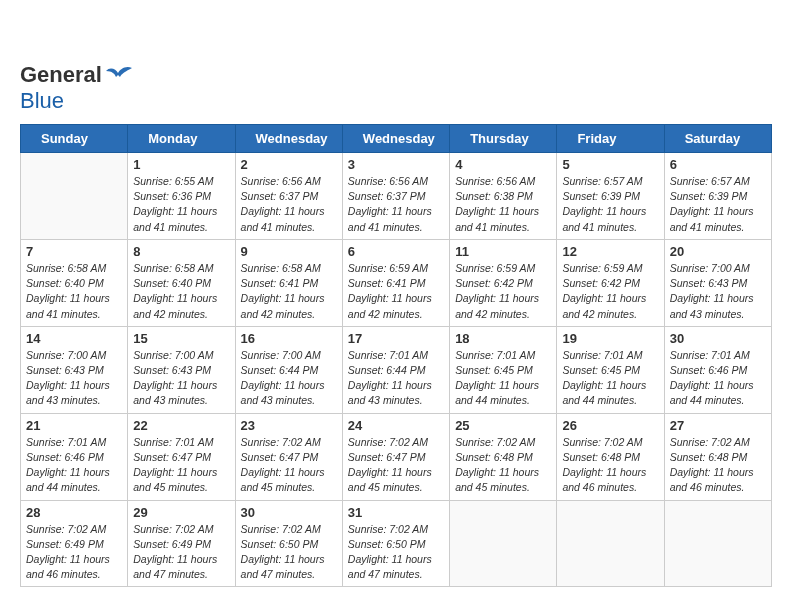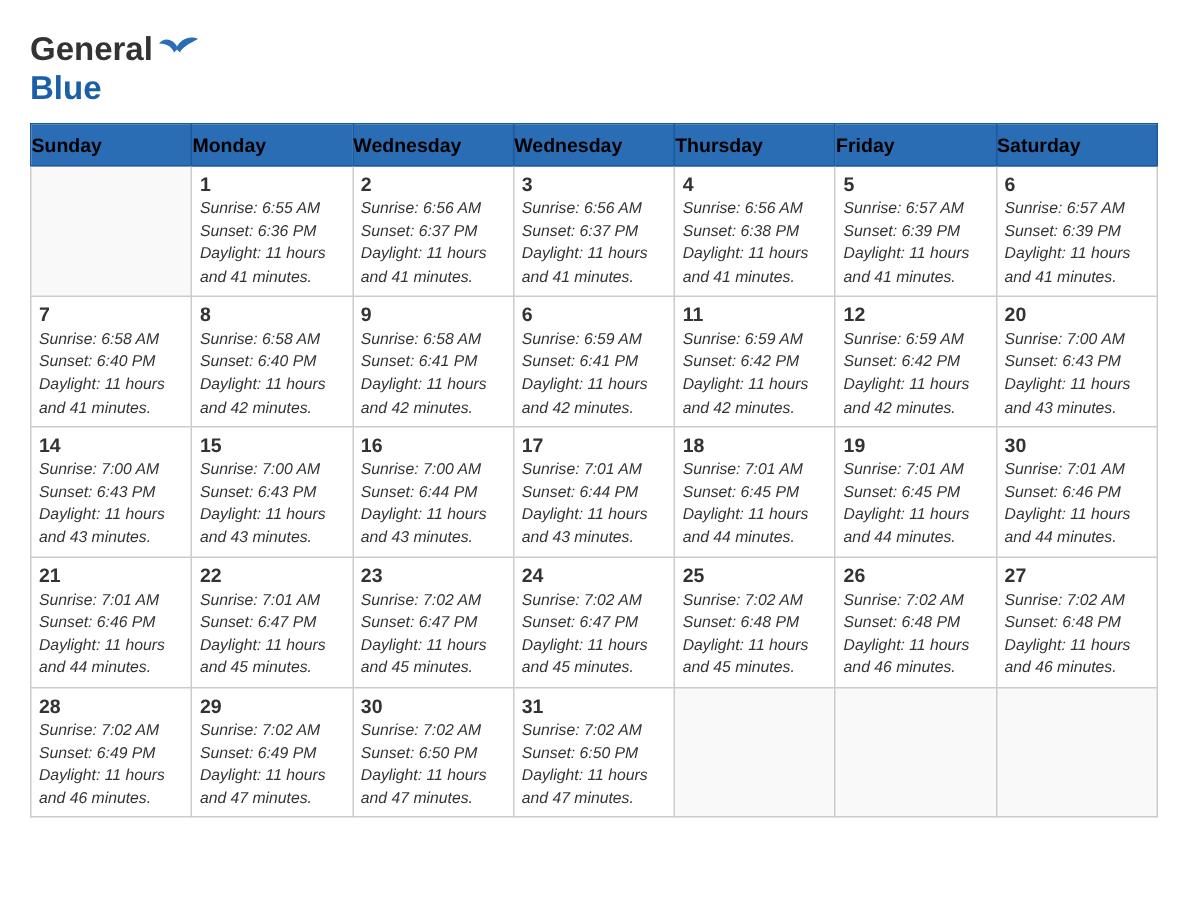--- a/index.html
+++ b/index.html
@@ -17,29 +17,30 @@
       margin-bottom: 10px;
     }
     .logo {
       display: flex;
       flex-direction: column;
       align-items: flex-start;
     }
     .logo-text {
       display: flex;
       align-items: center;
+      margin-top: 42px;
     }
     .logo-general {
       font-size: 22px;
       font-weight: bold;
       color: #333;
     }
     .logo-blue {
       font-size: 22px;
-      font-weight: bold;
+      font-weight: normal;
       color: #1a5fa8;
     }
     .logo-bird {
       width: 30px;
       height: 25px;
       margin-left: 2px;
     }
     .title-block {
       text-align: right;
     }
@@ -52,23 +53,23 @@
       font-size: 16px;
       color: #444;
     }
     table {
       width: 100%;
       border-collapse: collapse;
       table-layout: fixed;
     }
     th {
       background-color: #2a6db5;
-      color: #000000;
+      color: #ffffff;
       font-size: 13px;
-      padding: 6px 0;
+      padding: 6px 20px;
       text-align: left;
       border: 1px solid #1a5a9a;
     }
     td {
       border: 1px solid #ccc;
       vertical-align: top;
       padding: 4px 5px;
       font-size: 11px;
       color: #333;
       height: 80px;

